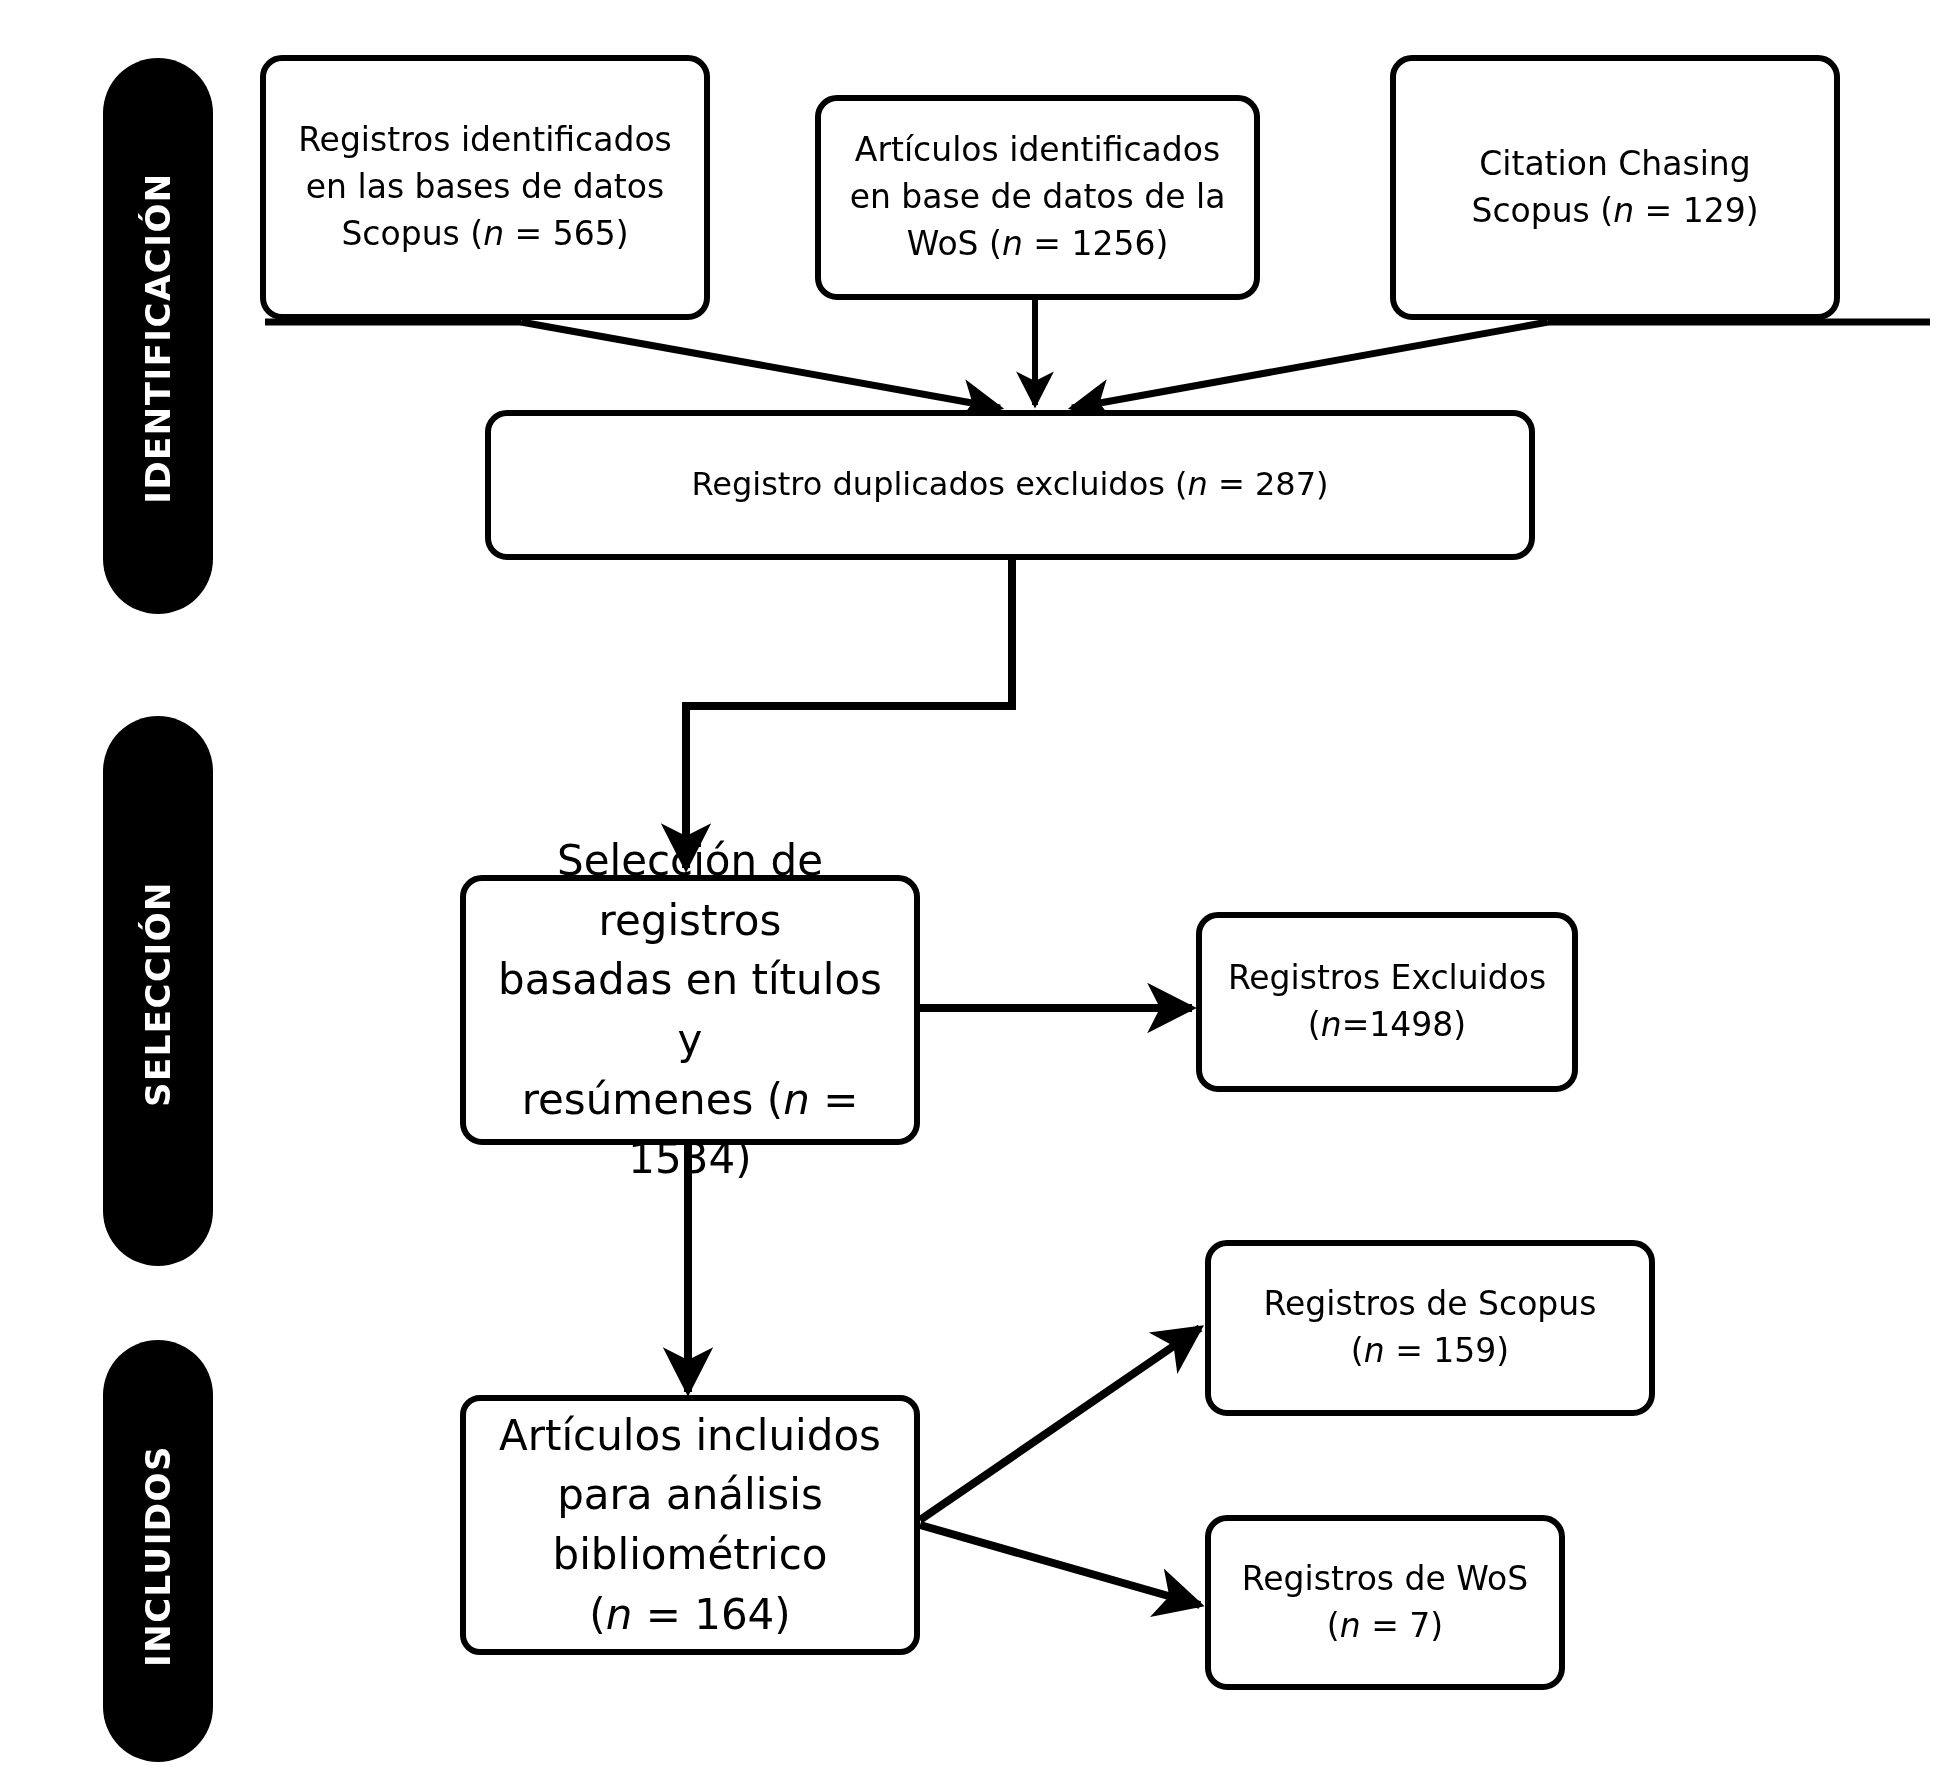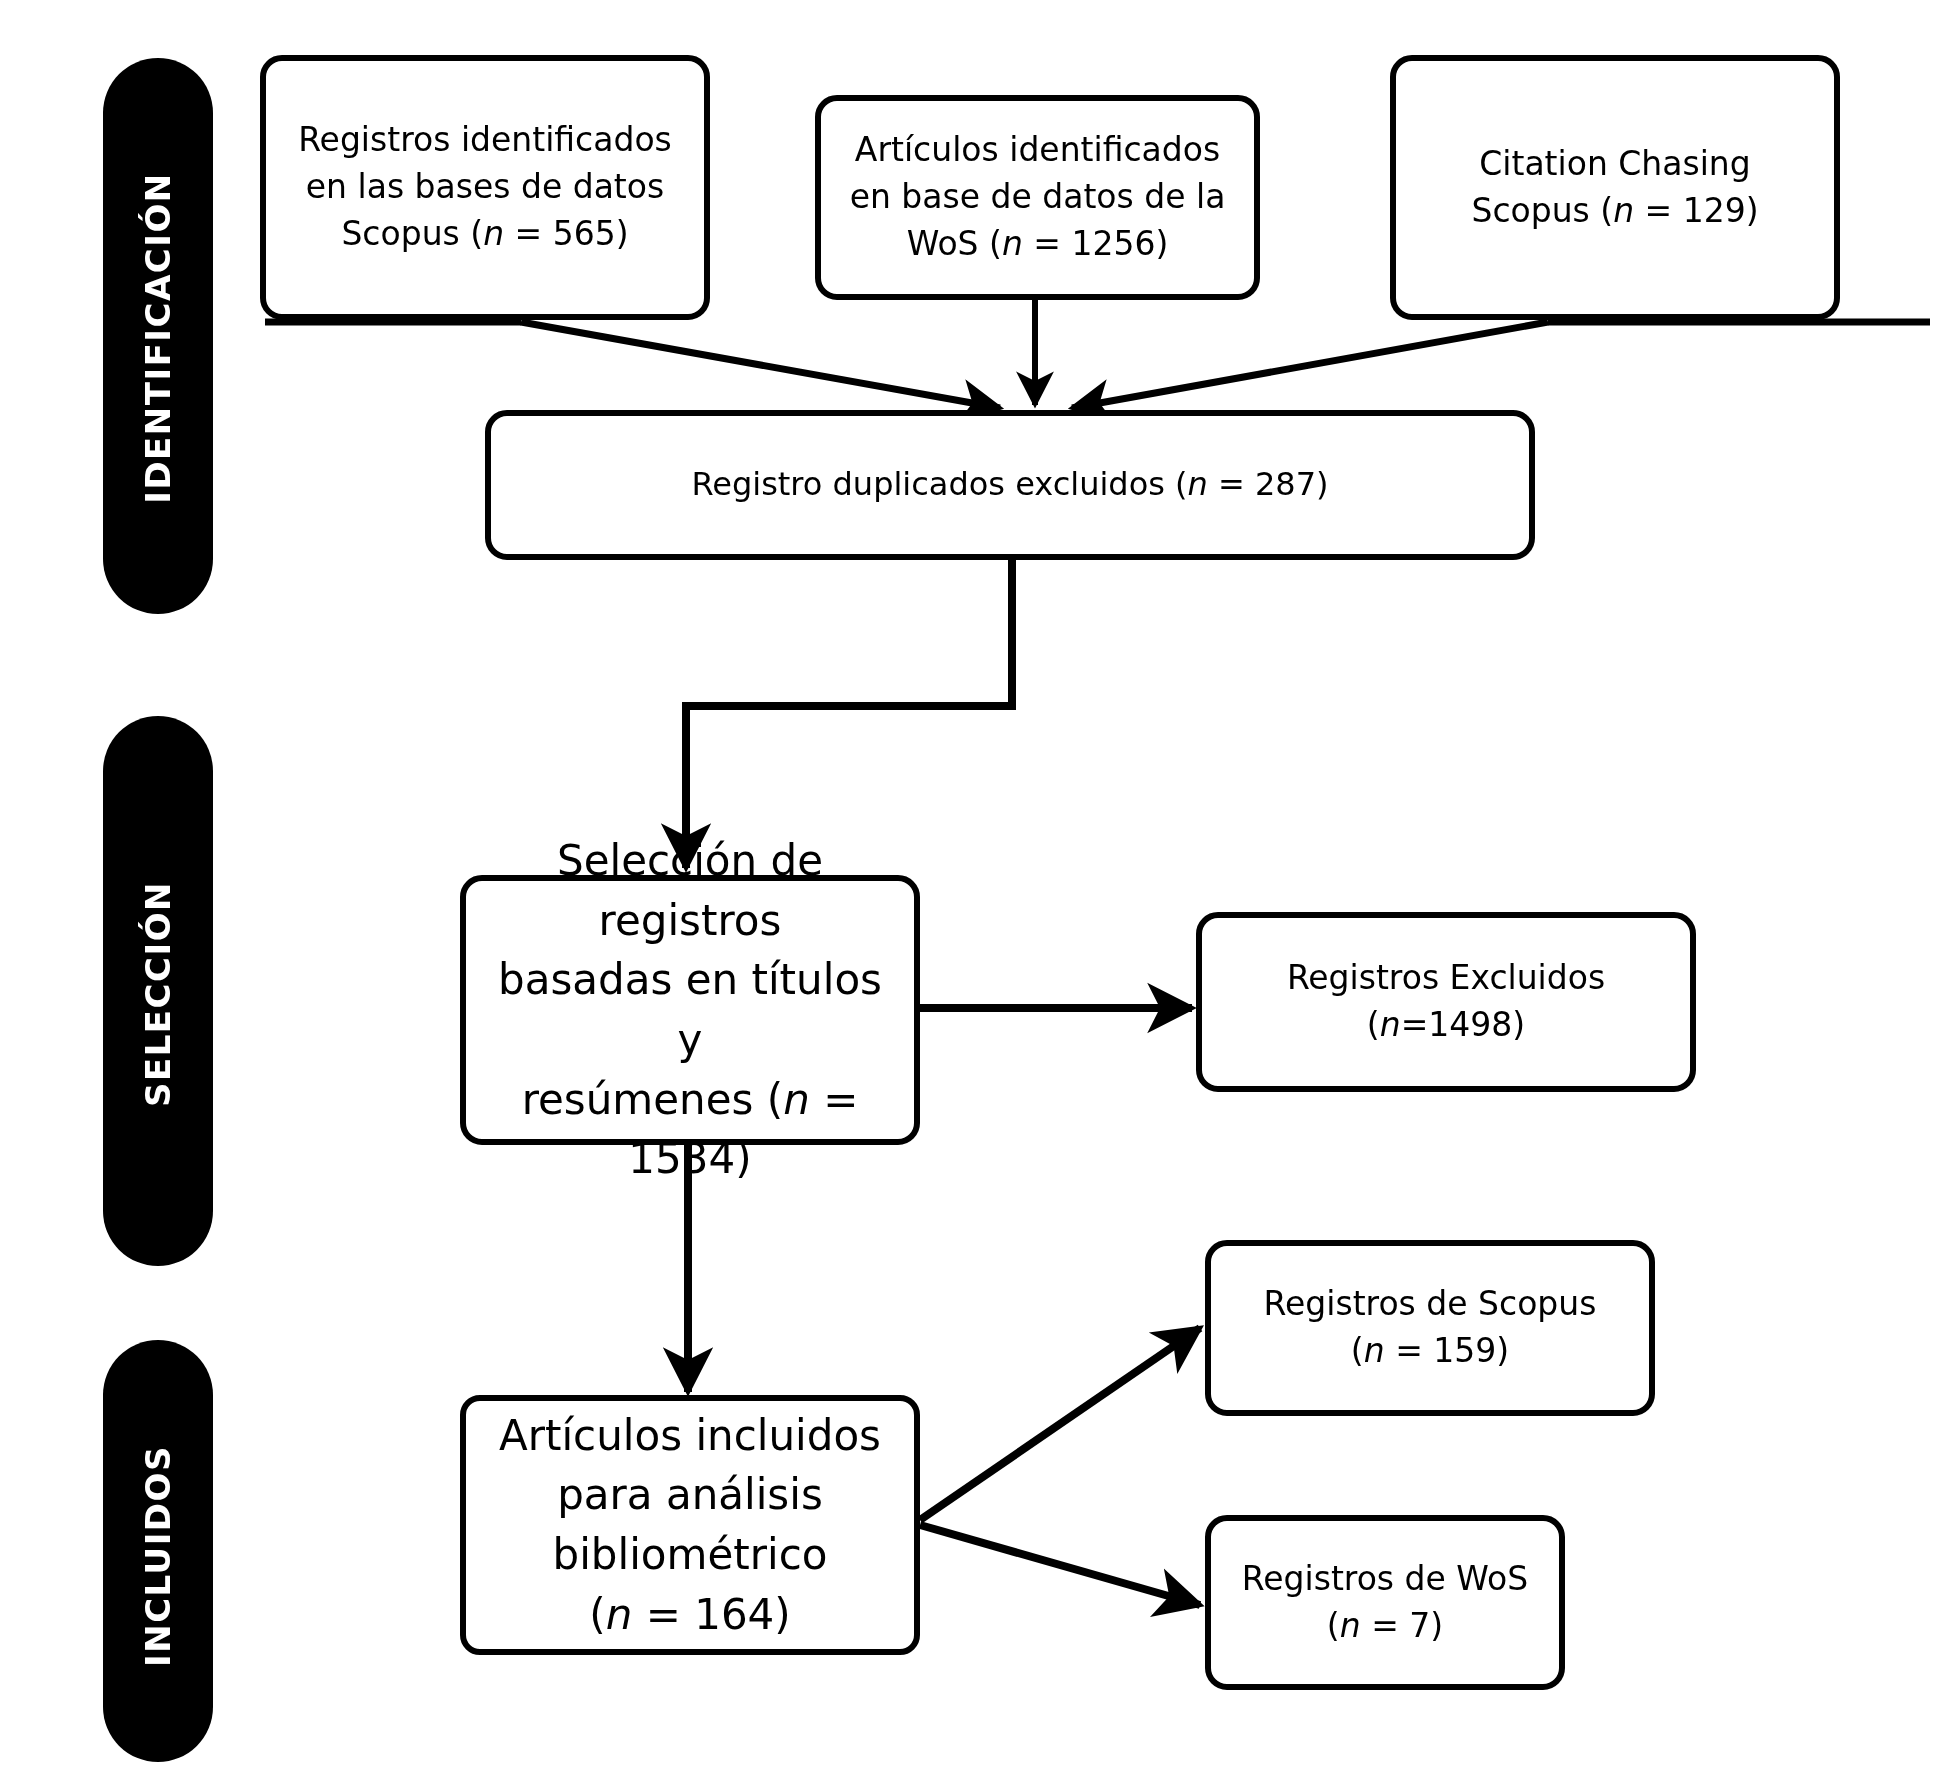--- a/index.html
+++ b/index.html
@@ -145,21 +145,21 @@
   <div class="node n-dup" style="left:485px; top:410px; width:1050px; height:150px;">
     <span class="txt">Registro duplicados excluidos (<em class="nital">n</em> = 287)</span>
   </div>
 
   <div class="node n-sel" style="left:460px; top:875px; width:460px; height:270px;">
     <span class="txt">Selección de registros
 basadas en títulos y
 resúmenes (<em class="nital">n</em> = 1534)</span>
   </div>
 
-  <div class="node n-side" style="left:1196px; top:912px; width:500px; height:180px;">
+  <div class="node n-side" style="left:1196px; top:912px; width:382px; height:180px;">
     <span class="txt">Registros Excluidos
 (<em class="nital">n</em>=1498)</span>
   </div>
 
   <div class="node n-sel" style="left:460px; top:1395px; width:460px; height:260px;border-radius:20px;">
     <span class="txt">Artículos incluidos
 para análisis
 bibliométrico
 (<em class="nital">n</em> = 164)</span>
   </div>

